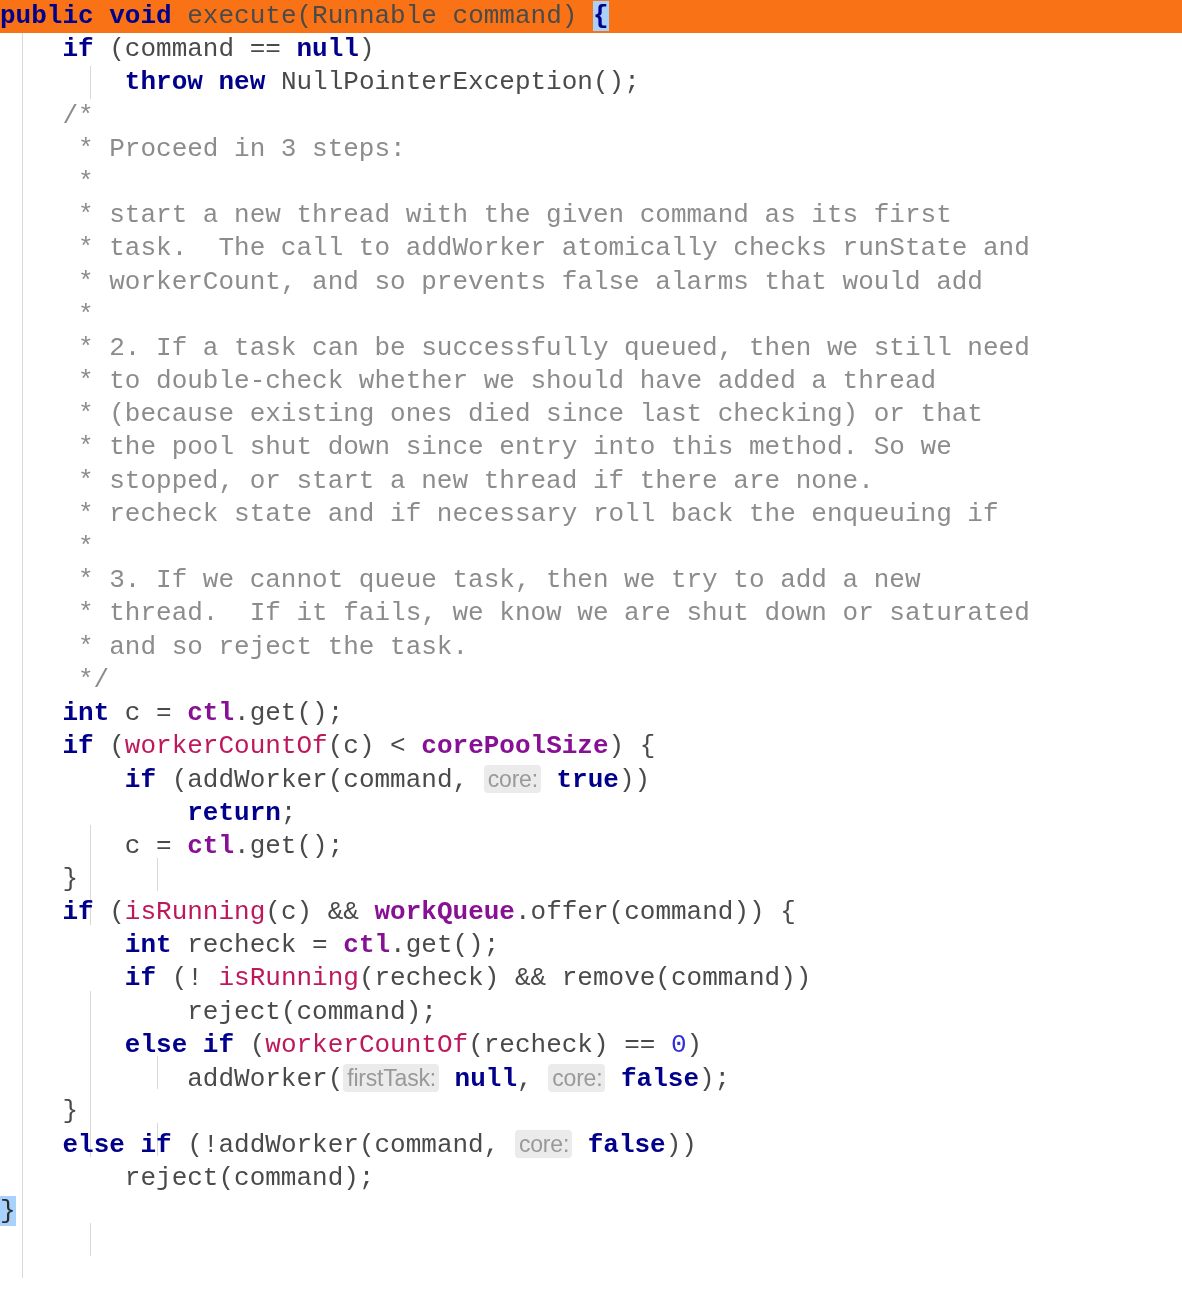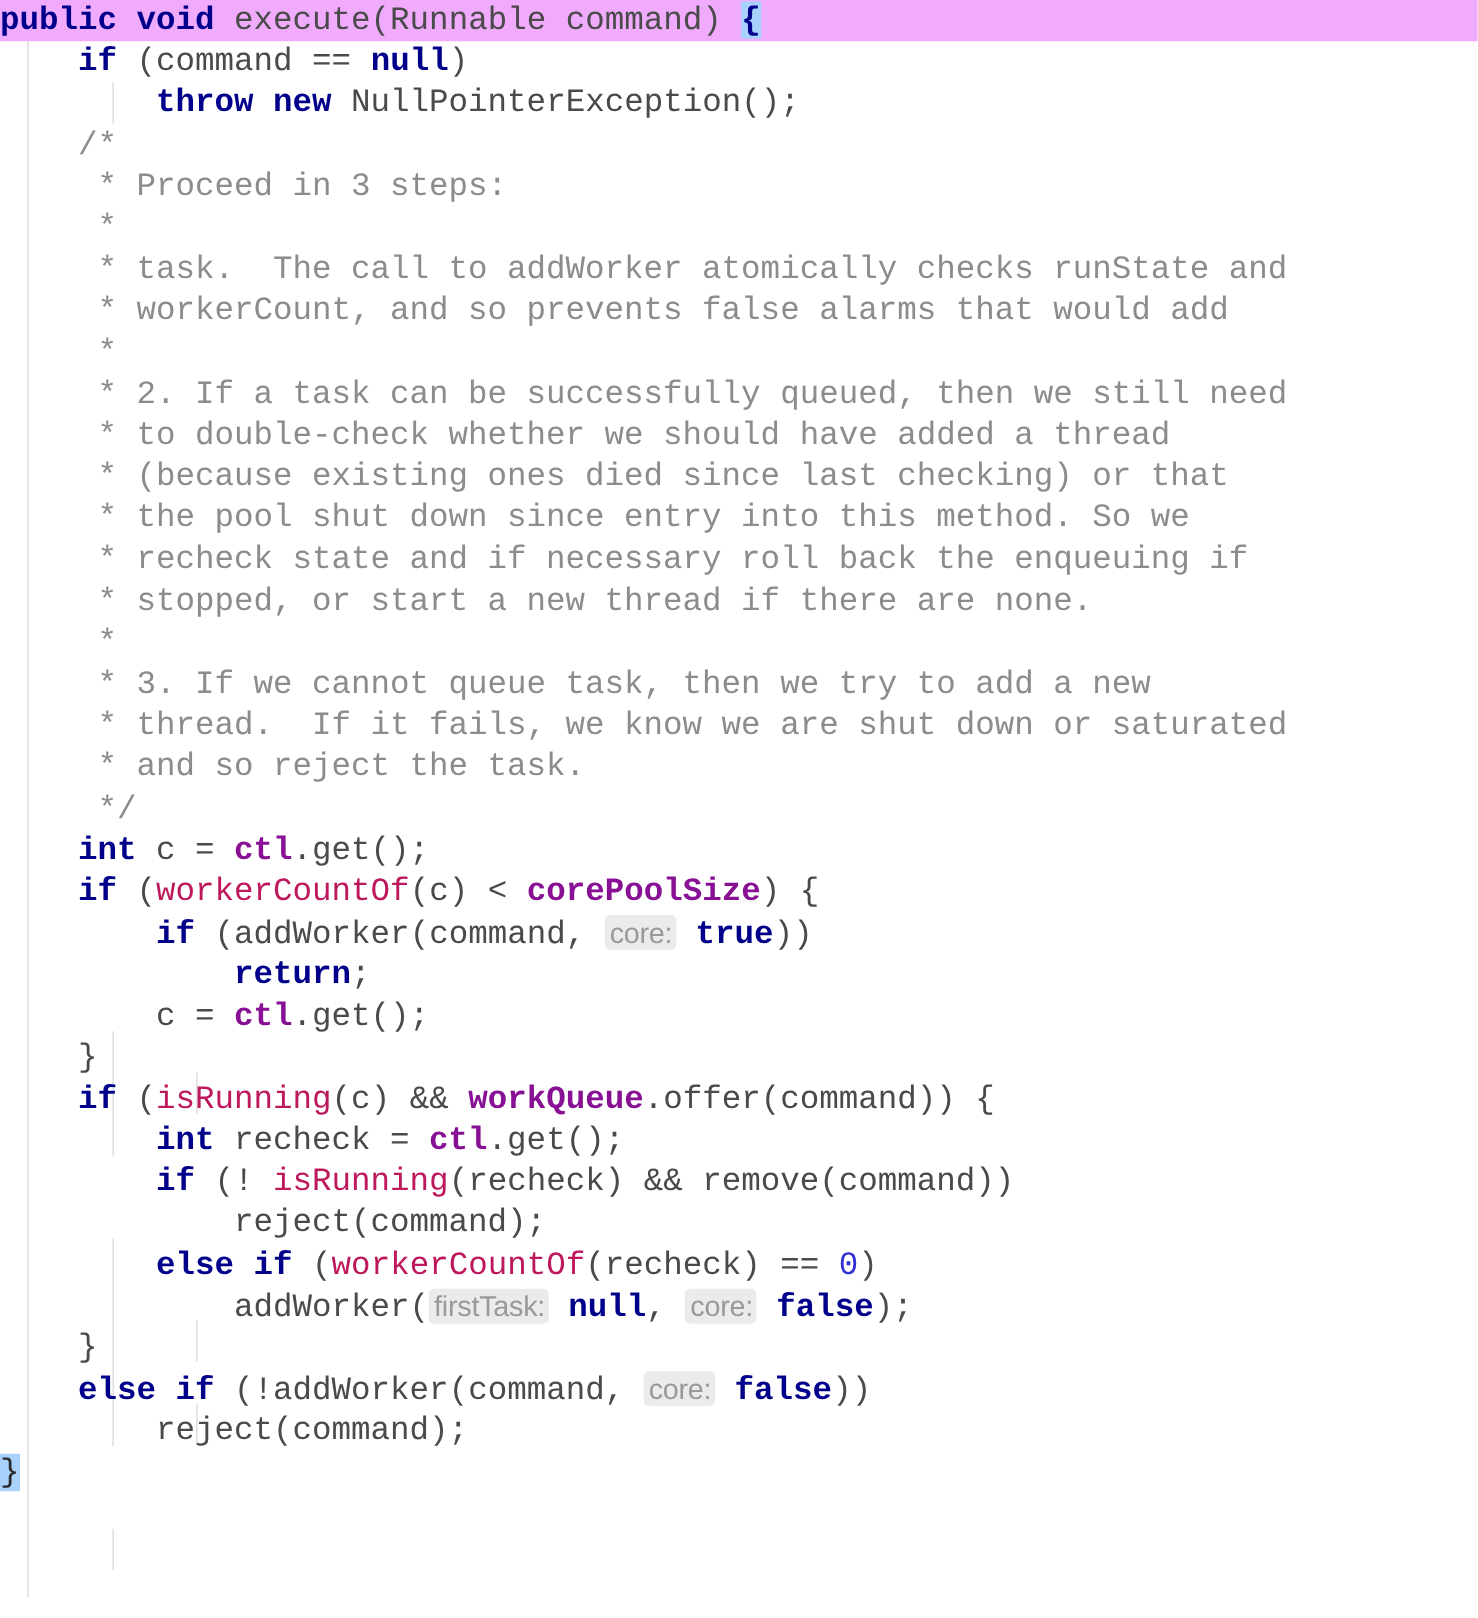--- a/index.html
+++ b/index.html
@@ -40,21 +40,21 @@
   .line {
     position: relative;
     height: 33.2px;
     line-height: 33.2px;
     white-space: pre;
     font-size: 26px;
     letter-spacing: 0px;
     color: #2b2b2b;
   }
   .line.hl {
-    background: #f0abfc;
+    background: #f97316;
     font-family: Liberation Mono, monospace;
   }
 
   
   .kw        { color: #00008b; font-weight: bold; }   
   .plain     { color: #4a4a4a; }                       
   .fld       { color: #871094; font-weight: bold; }    
   .stat      { color: #be185d; }   
   .cmt       { color: #8c8c8c; }                        
   .num       { color: #2f2fd4; }                        
@@ -86,29 +86,30 @@
   <div class="guide" style="left:157px; top:1056px; height:33px;"></div>
   <div class="guide" style="left:157px; top:1123px; height:33px;"></div>
 
   <div class="code-area">
       <div class="line hl"><span class="kw">public</span><span class="plain"> </span><span class="kw">void</span><span class="plain"> </span><span class="plain">execute</span><span class="plain">(</span><span class="plain">Runnable</span><span class="plain"> </span><span class="plain">command</span><span class="plain">) </span><span class="brace-hl">{</span></div>
       <div class="line"><span class="plain">    </span><span class="kw">if</span><span class="plain"> (</span><span class="plain">command</span><span class="plain"> == </span><span class="kw">null</span><span class="plain">)</span></div>
       <div class="line"><span class="plain">        </span><span class="kw">throw</span><span class="plain"> </span><span class="kw">new</span><span class="plain"> </span><span class="plain">NullPointerException</span><span class="plain">();</span></div>
       <div class="line"><span class="cmt">    /*</span></div>
       <div class="line"><span class="cmt">     * Proceed in 3 steps:</span></div>
       <div class="line"><span class="cmt">     *</span></div>
+      <div class="line"><span class="cmt">     * start a new thread with the given command as its first</span></div>
       <div class="line"><span class="cmt">     * task.  The call to addWorker atomically checks runState and</span></div>
       <div class="line"><span class="cmt">     * workerCount, and so prevents false alarms that would add</span></div>
       <div class="line"><span class="cmt">     *</span></div>
       <div class="line"><span class="cmt">     * 2. If a task can be successfully queued, then we still need</span></div>
       <div class="line"><span class="cmt">     * to double-check whether we should have added a thread</span></div>
       <div class="line"><span class="cmt">     * (because existing ones died since last checking) or that</span></div>
       <div class="line"><span class="cmt">     * the pool shut down since entry into this method. So we</span></div>
+      <div class="line"><span class="cmt">     * stopped, or start a new thread if there are none.</span></div>
       <div class="line"><span class="cmt">     * recheck state and if necessary roll back the enqueuing if</span></div>
-      <div class="line"><span class="cmt">     * stopped, or start a new thread if there are none.</span></div>
       <div class="line"><span class="cmt">     *</span></div>
       <div class="line"><span class="cmt">     * 3. If we cannot queue task, then we try to add a new</span></div>
       <div class="line"><span class="cmt">     * thread.  If it fails, we know we are shut down or saturated</span></div>
       <div class="line"><span class="cmt">     * and so reject the task.</span></div>
       <div class="line"><span class="cmt">     */</span></div>
       <div class="line"><span class="plain">    </span><span class="kw">int</span><span class="plain"> c = </span><span class="fld">ctl</span><span class="plain">.get();</span></div>
       <div class="line"><span class="plain">    </span><span class="kw">if</span><span class="plain"> (</span><span class="stat">workerCountOf</span><span class="plain">(c) &lt; </span><span class="fld">corePoolSize</span><span class="plain">) {</span></div>
       <div class="line"><span class="plain">        </span><span class="kw">if</span><span class="plain"> (</span><span class="plain">addWorker</span><span class="plain">(command, </span><span class="hint">core:</span><span class="plain"> </span><span class="kw">true</span><span class="plain">))</span></div>
       <div class="line"><span class="plain">            </span><span class="kw">return</span><span class="plain">;</span></div>
       <div class="line"><span class="plain">        c = </span><span class="fld">ctl</span><span class="plain">.get();</span></div>

